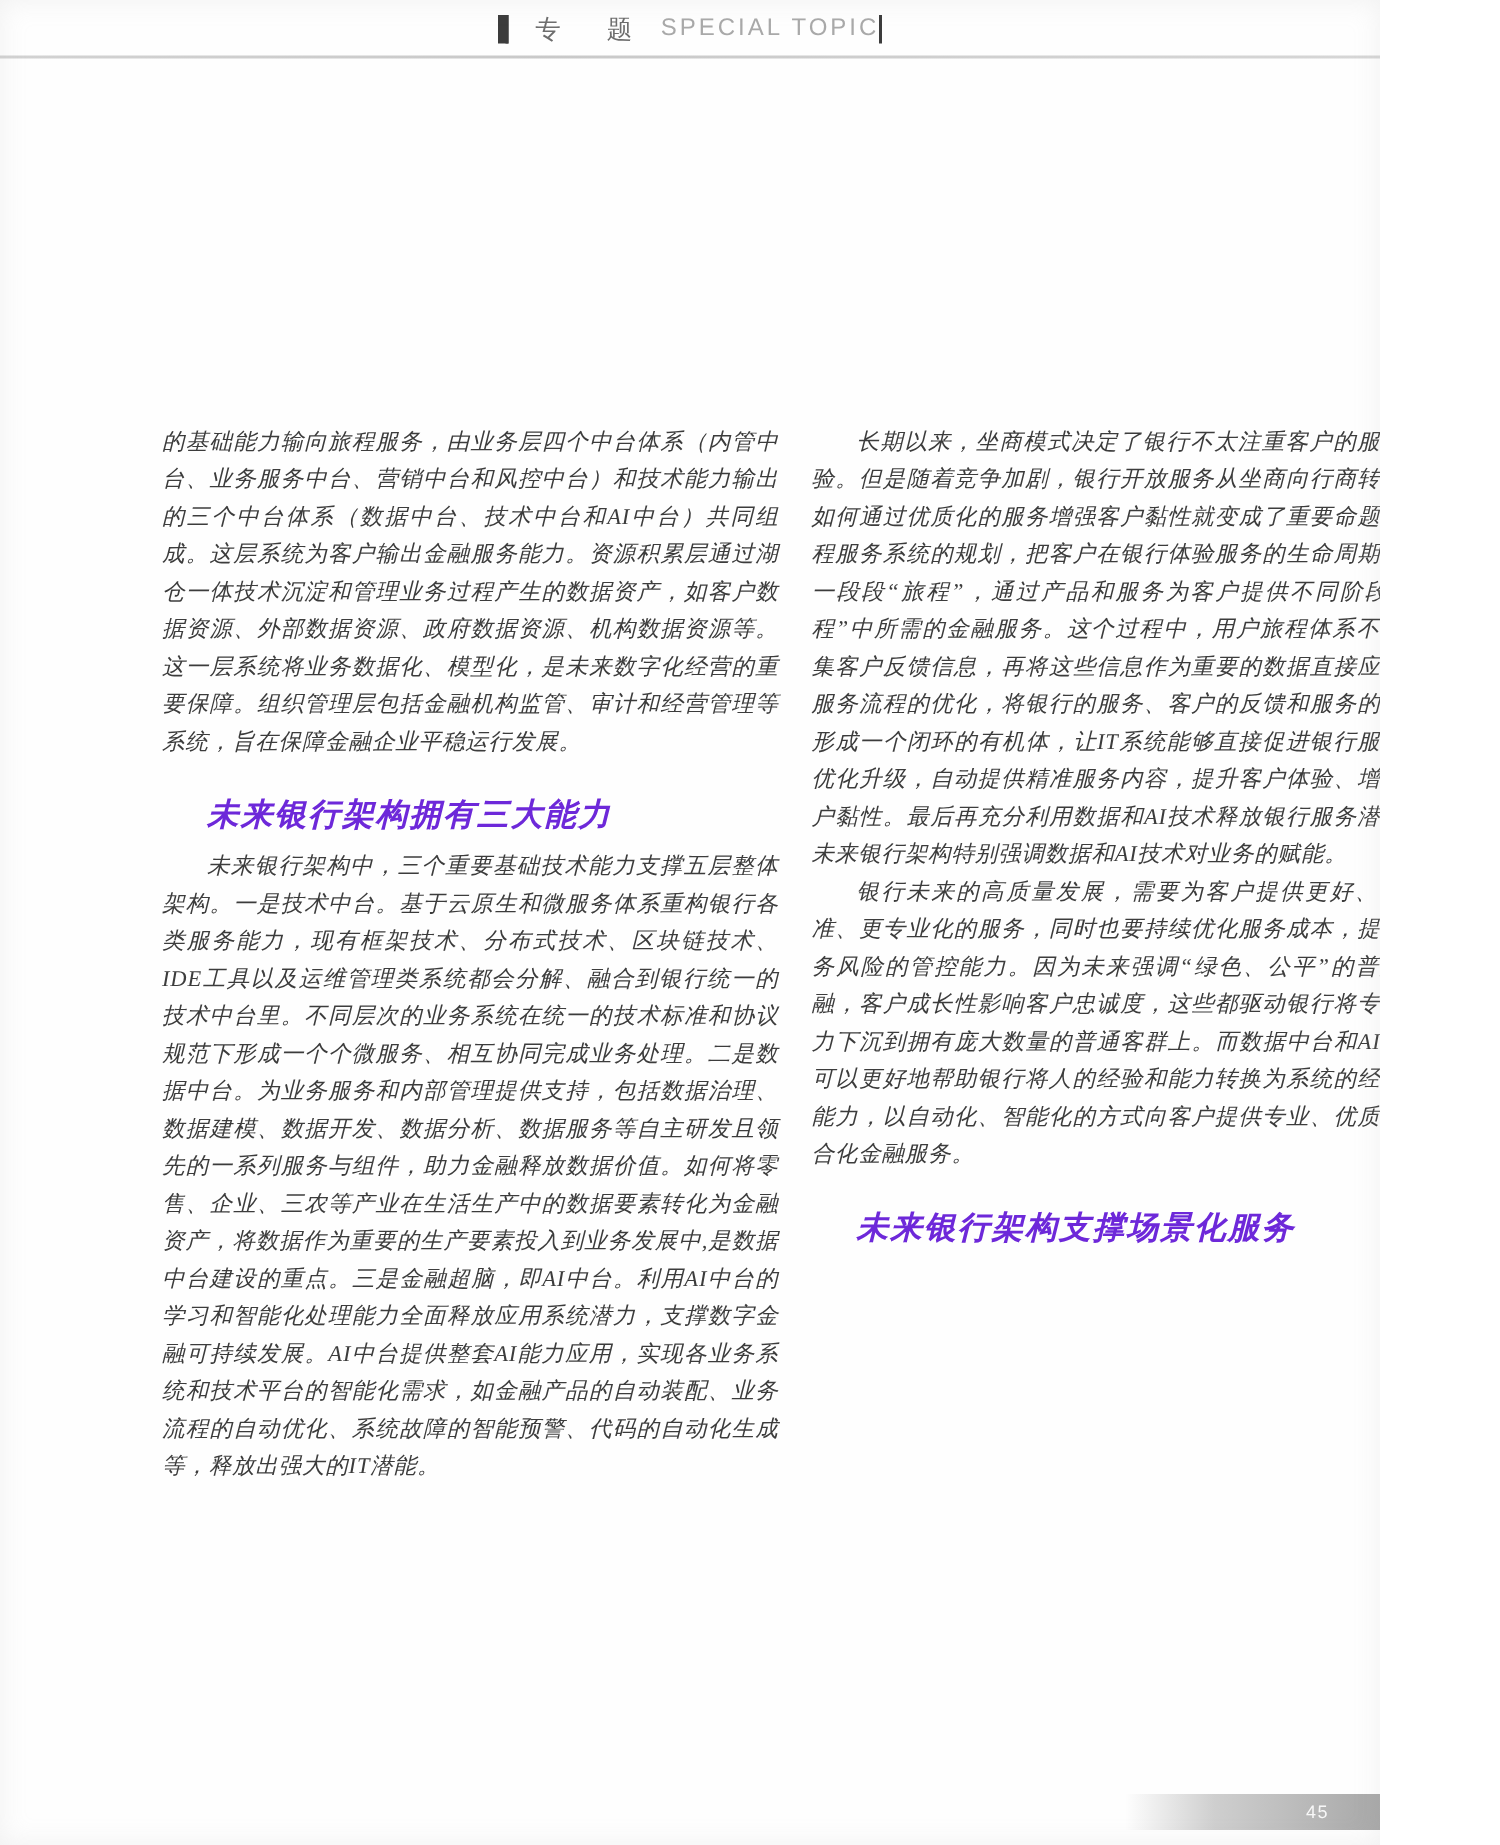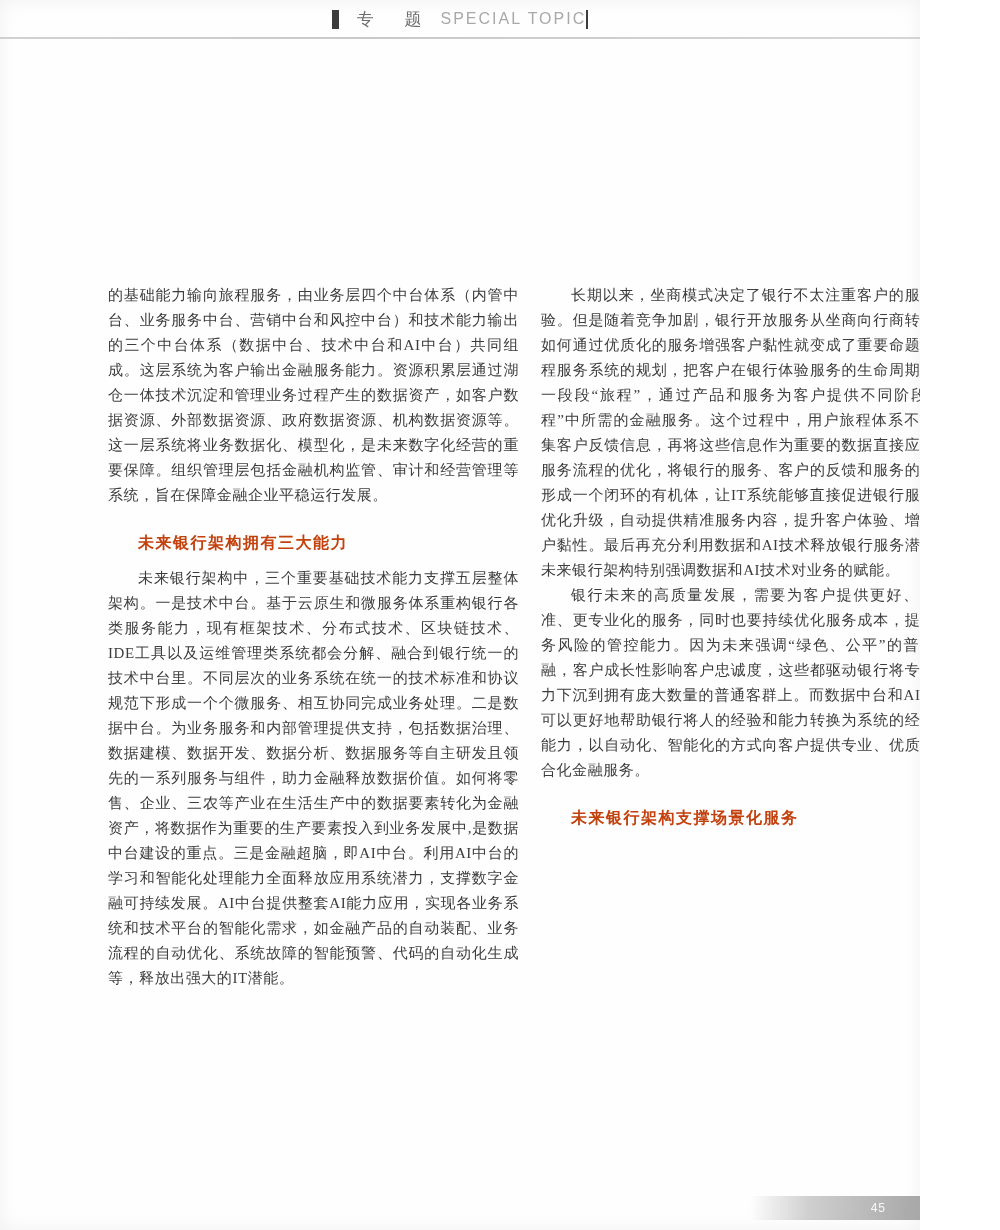--- a/index.html
+++ b/index.html
@@ -70,42 +70,43 @@
   }
 
   
   .columns {
     position: absolute;
     top: 283px;
     left: 108px;
     width: 844px;
     display: flex;
     gap: 22px;
+    font-style: italic;
   }
   .col {
     width: 411px;
     font-size: 15px;
     line-height: 25px;
     letter-spacing: 0.55px;
     color: #3c3c3c;
     text-align: justify;
   }
   .col p {
     margin: 0;
   }
   .col p.indent {
     text-indent: 2em;
   }
   .col h2 {
     margin: 21px 0 9px 0;
     padding-left: 30px;
-    font-size: 16px;
+    font-size: 21px;
     line-height: 28px;
     font-weight: bold;
-    color: #c2410c;
+    color: #6d28d9;
     letter-spacing: 1.5px;
     text-align: left;
   }
 
   
   .pagenum-bar {
     position: absolute;
     top: 1196px;
     right: 0;
     width: 170px;

